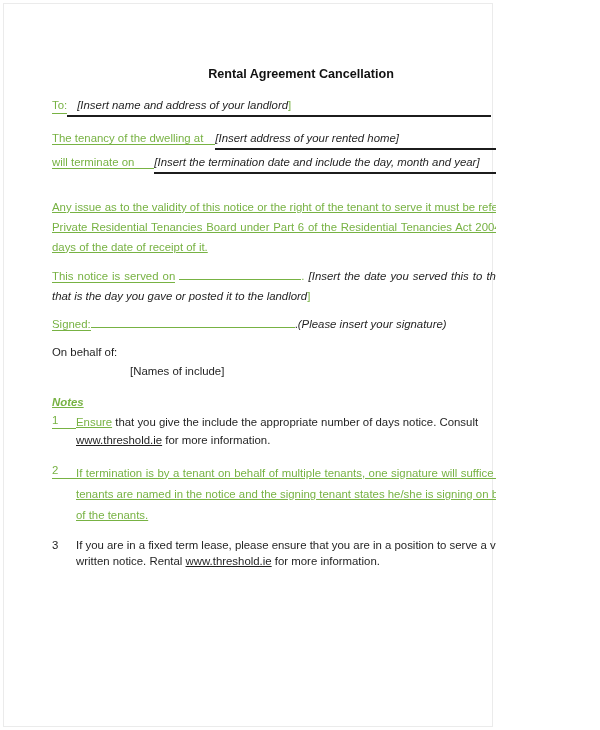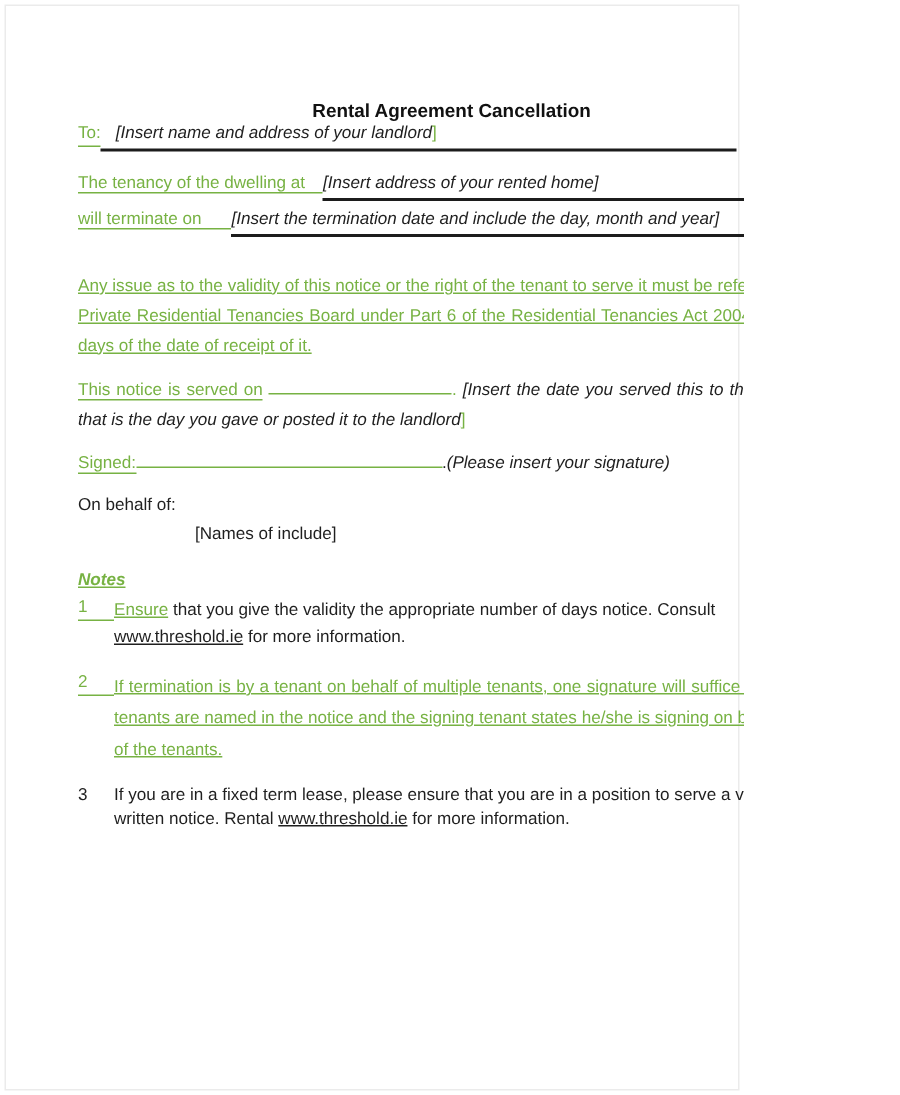--- a/index.html
+++ b/index.html
@@ -12,21 +12,21 @@
   .content { position:absolute; left:52px; top:66px; width:498px; font-size:11.4px; line-height:1.3; }
 
   .title { font-size:12.6px; font-weight:bold; text-align:center; margin:0; color:#111; }
 
   .green  { color:#77b243; }
   .g-u    { color:#77b243; text-decoration:underline; }
   .glbl   { color:#77b243; border-bottom:1px solid #77b243; white-space:nowrap; }
   .ph     { font-style:italic; }
 
   .row   { display:flex; align-items:baseline; }
-  .row-to { margin-top:0; }
+  .row-to { margin-top:16px; }
   .to-ext { flex:0 0 414px; border-bottom:2px solid #1c1c1c; padding:0 0 2px 10px; white-space:nowrap; }
 
   .line-b { margin-top:14px; white-space:nowrap; }
   .line-c { margin-top:5px;  white-space:nowrap; }
   .ext    { display:inline-block; border-bottom:2px solid #1c1c1c; padding-bottom:2px; white-space:nowrap; }
   .ext-b  { min-width:305px; }
   .ext-c  { min-width:388px; }
 
   .para-validity { margin-top:24px; color:#77b243; text-decoration:underline; text-align:justify; line-height:1.75; }
   .para-served   { margin-top:9px;  text-align:justify; line-height:1.75; }
@@ -89,21 +89,21 @@
     </div>
 
     <div class="line-behalf">On behalf of:</div>
     <div class="line-names">[Names of include]</div>
 
 
     <div class="notes-h">Notes</div>
 
     <div class="note note-1">
       <span class="nnum nnum-g">1</span>
-      <span class="nbody nbody-1"><span class="g-u">Ensure</span><span> that you give the validity the appropriate number of days notice. Consult </span><span class="link">www.threshold.ie</span><span> for more information.</span></span>
+      <span class="nbody nbody-1"><span class="g-u">Ensure</span><span> that you give the include the appropriate number of days notice. Consult </span><span class="link">www.threshold.ie</span><span> for more information.</span></span>
     </div>
 
     <div class="note note-2">
       <span class="nnum nnum-g">2</span>
       <span class="nbody nbody-2">If termination is by a tenant on behalf of multiple tenants, one signature will suffice if all of the tenants are named in the notice and the signing tenant states he/she is signing on behalf of all of the tenants.</span>
     </div>
 
     <div class="note note-3">
       <span class="nnum">3</span>
       <span class="nbody nbody-3"><span>If you are in a fixed term lease, please ensure that you are in a position to serve a valid written notice. Rental </span><span class="link">www.threshold.ie</span><span> for more information.</span></span>

